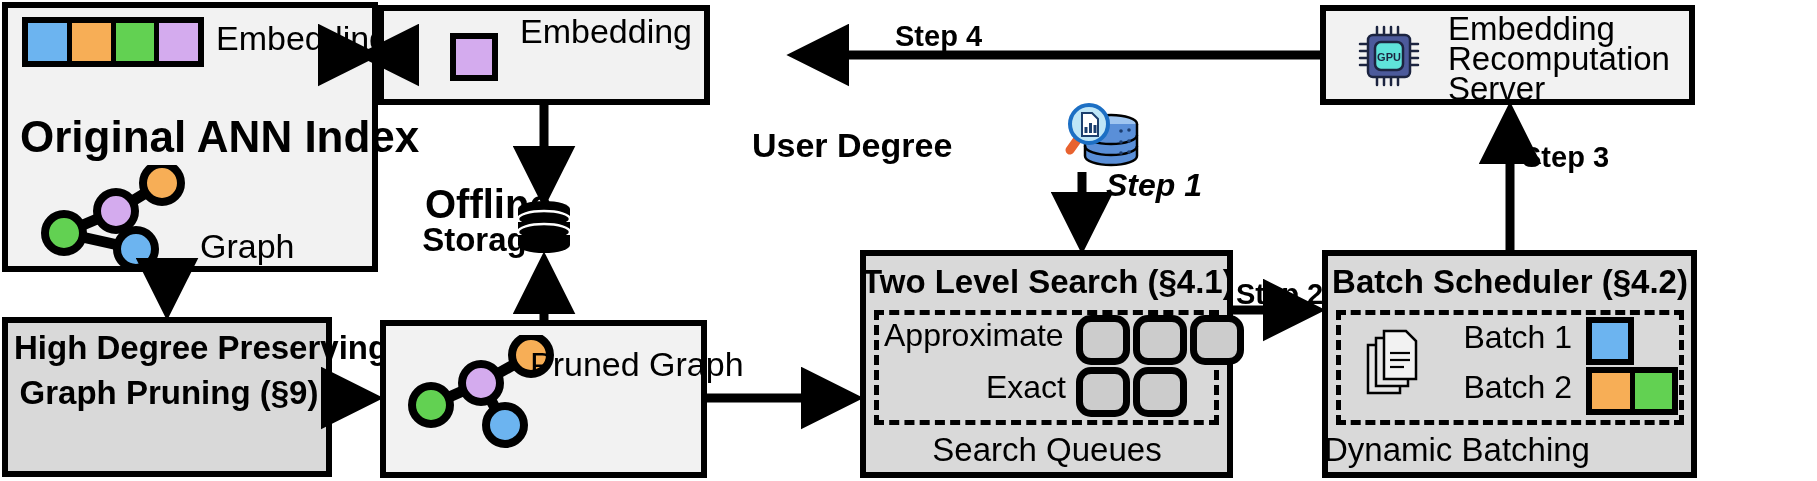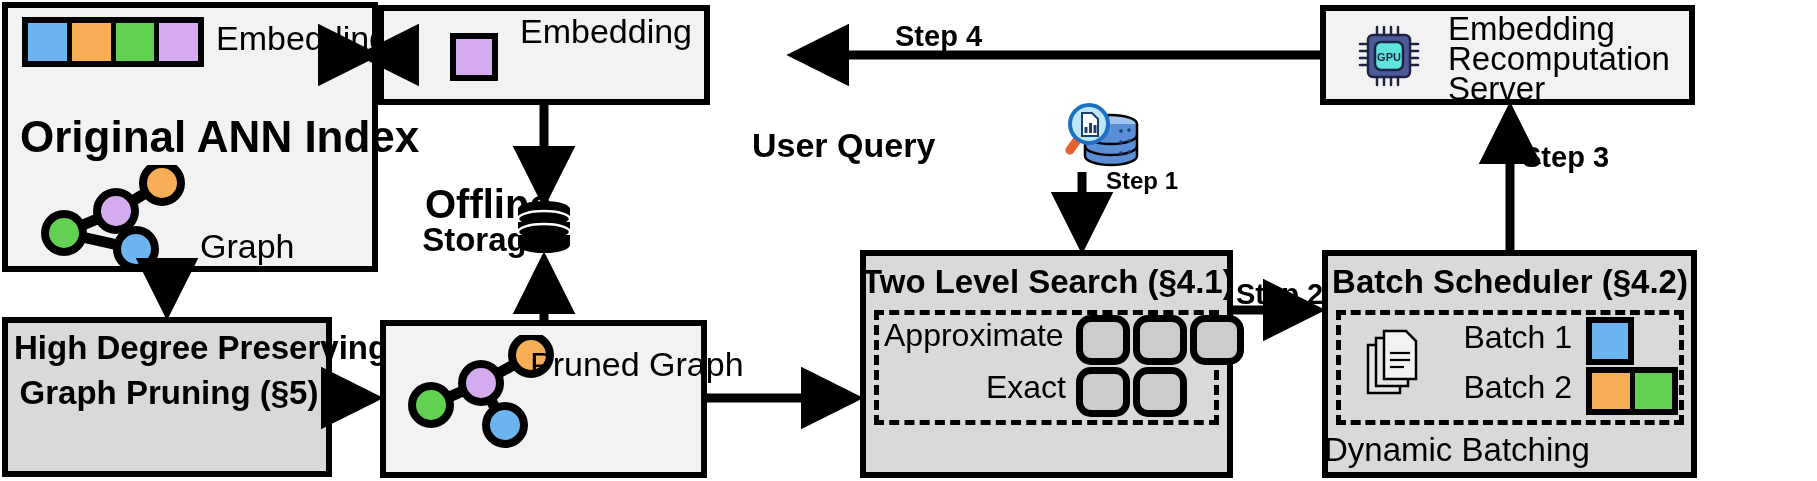--- a/index.html
+++ b/index.html
@@ -59,21 +59,21 @@
     <circle cx="78" cy="46" r="19" fill="#D4ABEE" stroke="#000" stroke-width="8"></circle>
     <circle cx="26" cy="68" r="19" fill="#62D152" stroke="#000" stroke-width="8"></circle>
     <circle cx="98" cy="84" r="19" fill="#6CB4F0" stroke="#000" stroke-width="8"></circle>
   </svg>
 
   <div class="lbl" style="left:200px;top:227px;font-size:34px;">Graph</div>
 
   <div class="box shade" style="left:2px;top:317px;width:330px;height:160px;">
   </div>
   <div class="lbl b" style="left:14px;top:330px;width:310px;text-align:center;font-size:33px;">High Degree Preserving</div>
-  <div class="lbl b" style="left:14px;top:375px;width:310px;text-align:center;font-size:33px;">Graph Pruning (§5)</div>
+  <div class="lbl b" style="left:14px;top:375px;width:310px;text-align:center;font-size:33px;">Graph Pruning (§9)</div>
 
   <div class="box" style="left:378px;top:5px;width:332px;height:100px;">
   </div>
   <div class="sq" style="left:450px;top:33px;width:48px;height:48px;background:#D4ABEE;"></div>
   <div class="lbl" style="left:520px;top:12px;font-size:34px;">Embedding</div>
 
   <div class="box" style="left:380px;top:320px;width:327px;height:158px;">
   </div>
   <svg class="nodeG" style="left:405px;top:335px;" width="160" height="115" viewBox="0 0 160 115">
     <g stroke="#000" stroke-width="11" stroke-linecap="round">
@@ -98,21 +98,21 @@
       <ellipse cx="28" cy="19" rx="26" ry="8" fill="#000"></ellipse>
       <ellipse cx="28" cy="19" rx="26" ry="8" fill="none" stroke="#fff" stroke-width="2.5"></ellipse>
       <rect x="2" y="22" width="52" height="10"></rect>
       <ellipse cx="28" cy="32" rx="26" ry="8"></ellipse>
       <ellipse cx="28" cy="32" rx="26" ry="8" fill="none" stroke="#fff" stroke-width="2.5"></ellipse>
       <rect x="2" y="35" width="52" height="10"></rect>
       <ellipse cx="28" cy="45" rx="26" ry="8"></ellipse>
     </g>
   </svg>
 
-  <div class="lbl b" style="left:752px;top:126px;font-size:34px;">User Query</div>
+  <div class="lbl b" style="left:752px;top:126px;font-size:34px;">User Degree</div>
 
   <svg class="nodeG" style="left:1063px;top:100px;" width="78" height="72" viewBox="0 0 78 72">
 
     <g>
       <ellipse cx="48" cy="24" rx="26" ry="9" fill="#9FC5F0" stroke="#000" stroke-width="2.5"></ellipse>
       <path d="M22 24 V56 a26 9 0 0 0 52 0 V24" fill="#5A8FD8" stroke="#000" stroke-width="2.5"></path>
       <path d="M22 35 a26 9 0 0 0 52 0" fill="none" stroke="#000" stroke-width="2.5"></path>
       <path d="M22 46 a26 9 0 0 0 52 0" fill="none" stroke="#000" stroke-width="2.5"></path>
       <circle cx="58" cy="31" r="1.8" fill="#1B3C6E"></circle>
       <circle cx="66" cy="30" r="1.8" fill="#1B3C6E"></circle>
@@ -144,20 +144,21 @@
     <div class="pill"></div>
     <div class="pill"></div>
   </div>
 
   <div class="lbl" style="left:884px;top:370px;width:182px;text-align:right;font-size:32px;">Exact</div>
   <div class="pillrow" style="left:1076px;top:367px;">
     <div class="pill"></div>
     <div class="pill"></div>
   </div>
 
+  <div class="lbl" style="left:862px;top:432px;width:370px;text-align:center;font-size:33px;">Search Queues</div>
 
   <div class="box shade" style="left:1322px;top:250px;width:375px;height:228px;">
   </div>
   <div class="lbl b" style="left:1324px;top:264px;width:372px;text-align:center;font-size:33px;">Batch Scheduler (§4.2)</div>
 
   <div class="dashed" style="left:1336px;top:310px;width:348px;height:115px;"></div>
 
   <svg class="nodeG" style="left:1364px;top:329px;" width="56" height="70" viewBox="0 0 56 70">
     <g fill="#e6e6e6" stroke="#000" stroke-width="2.5">
       <path d="M4 16 h22 l10 10 v38 h-32 z"></path>
@@ -235,18 +236,18 @@
       <path d="M1082 172 L1082 242"></path>
 
       <path d="M1233 310 L1313 310"></path>
 
       <path d="M1510 250 L1510 114"></path>
 
       <path d="M1320 55 L799 55"></path>
     </g>
   </svg>
 
-  <div class="lbl b" style="left:1106px;top:168px;font-size:24px;">Step 1</div>
+  <div class="lbl b" style="left:1106px;top:168px;font-size:32px;font-style:italic;">Step 1</div>
   <div class="lbl b" style="left:1236px;top:278px;font-size:29px;">Step 2</div>
   <div class="lbl b" style="left:1522px;top:141px;font-size:29px;">Step 3</div>
   <div class="lbl b" style="left:895px;top:20px;font-size:29px;">Step 4</div>
 
 </div>
 
 </body></html>

